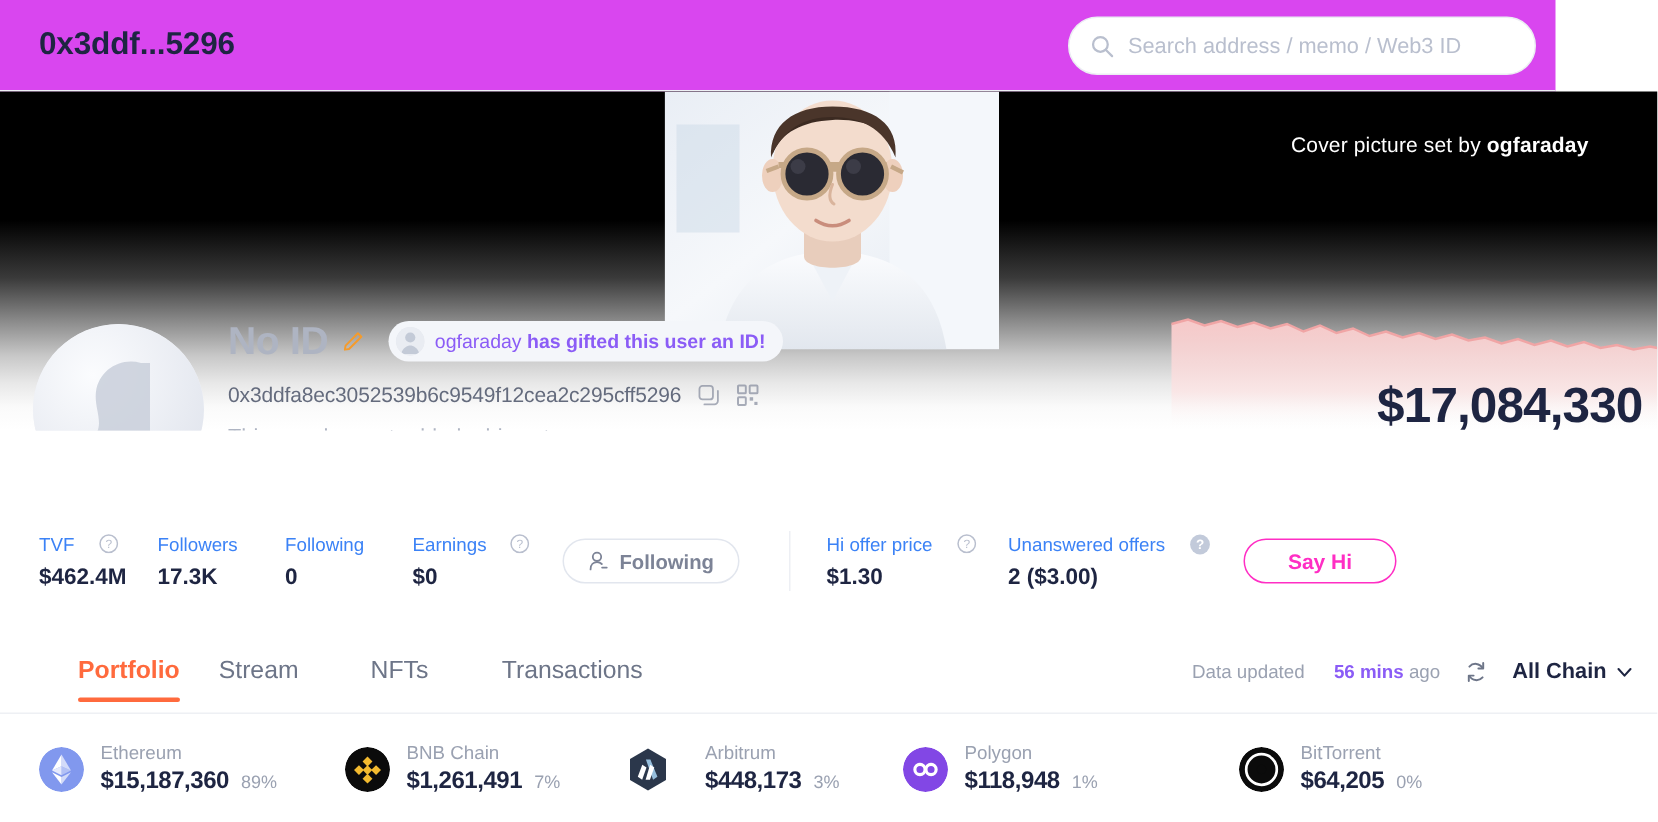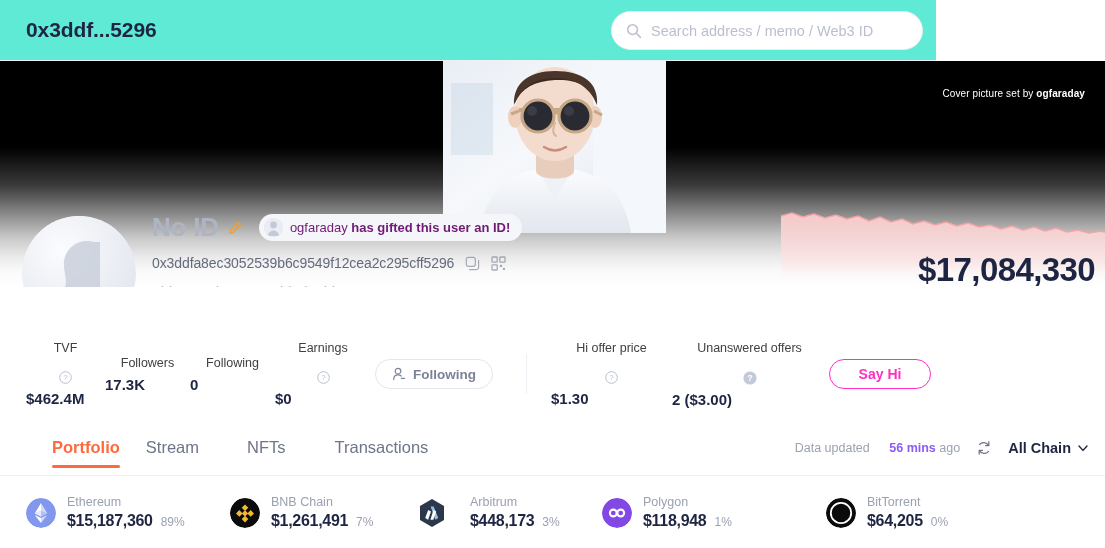--- a/index.html
+++ b/index.html
@@ -7,22 +7,22 @@
     width: 1105px; height: 548px;
     font-family: "Liberation Sans", sans-serif;
     background: #ffffff;
     overflow: hidden;
     color: #1e2542;
   }
   .page { position: relative; width: 1105px; height: 548px; background:#fff; }
 
   
   .topbar {
-    position: absolute; top: 0; left: 0; width: 936px; height: 61px;
-    background: #5eead4; border-bottom: 1px solid #eef0f4;
+    position: absolute; top: 0; left: 0; width: 1037px; height: 61px;
+    background: #d946ef; border-bottom: 1px solid #eef0f4;
     display: flex; align-items: center;
   }
   .wallet-title {
     margin-left: 26px; font-size: 21px; font-weight: 700;
     color: #1e2542; letter-spacing: -0.1px;
   }
   .search-box {
     position: absolute; right: 13px; top: 11px;
     width: 312px; height: 39px;
     border: 1px solid #eceef3; border-radius: 20px;
@@ -38,22 +38,22 @@
     background: linear-gradient(to bottom,
       #000 0%, #000 38%, #3a3a3a 55%, #8c8c8c 68%,
       #c8c8c8 78%, #e8e8e8 86%, #fafafa 93%, #fff 100%);
   }
   
   .cover-photo {
     position: absolute; left: 443px; top: 0; width: 223px; height: 172px;
     overflow: hidden;
   }
   .cover-credit {
-    position: absolute; right: 20px; top: 27px;
-    font-size: 10px; color: #ffffff; letter-spacing: 0.1px;
+    position: absolute; right: 46px; top: 27px;
+    font-size: 14px; color: #ffffff; letter-spacing: 0.1px;
   }
   .cover-credit b { font-weight: 700; }
 
   
   .spark {
     position: absolute; right: 0; top: 141px; width: 330px; height: 85px;
   }
 
   
   .value-block { position: absolute; right: 10px; top: 190px; text-align: right; }
@@ -70,37 +70,36 @@
   .info { position: absolute; left: 152px; top: 150px; }
   .noid-row { display: flex; align-items: center; gap: 9px; height: 32px; }
   .noid { font-size: 26px; font-weight: 700; color: #aeb4c2; letter-spacing: -0.2px; }
   .pencil { width: 16px; height: 16px; }
   .gift-pill {
     display: inline-flex; align-items: center; gap: 7px;
     background: #f4f6fa; border-radius: 14px; height: 27px;
     padding: 0 12px 0 5px; margin-left: 6px;
   }
   .gift-av { width: 19px; height: 19px; border-radius: 50%; background:#e4e7ee; flex:0 0 19px; overflow:hidden;}
-  .gift-txt { font-size: 13px; color: #701a75; white-space: nowrap; }
+  .gift-txt { font-size: 13px; color: #8b5cf6; white-space: nowrap; }
   .gift-txt b { font-weight: 700; }
   .addr-row { display: flex; align-items: center; gap: 11px; margin-top: 12px; }
   .addr { font-size: 14px; color: #646b7d; letter-spacing: -0.1px; }
   .sm-ic { width: 15px; height: 15px; opacity:.65; }
   .bio { margin-top: 13px; font-size: 14.5px; color: #aeb4c2; }
 
   
   .stats {
     position: absolute; top: 340px; left: 0; width: 1105px; height: 68px;
     display: flex; align-items: center;
   }
   .stat { margin-left: 0; }
   .stat-lab {
-    font-size: 12.5px; color: #404040; display: flex; align-items: center; gap: 16px;
+    font-size: 12.5px; color: #3b82f6; display: flex; align-items: center; gap: 16px;
     white-space: nowrap;
-    flex-direction: column;
   }
   .stat-val { font-size: 15px; font-weight: 700; color: #1e2542; margin-top: 6px; }
   .qmark { width: 13px; height: 13px; }
   .qmark-fill { width: 14px; height: 14px; }
   .follow-btn {
     display: inline-flex; align-items: center; justify-content:center; gap: 7px;
     height: 30px; padding: 0 16px; border: 1px solid #e2e6ee;
     border-radius: 15px; background: #fff; cursor: pointer;
   }
   .follow-btn span { font-size: 13.5px; color: #7c8396; font-weight: 700; }

